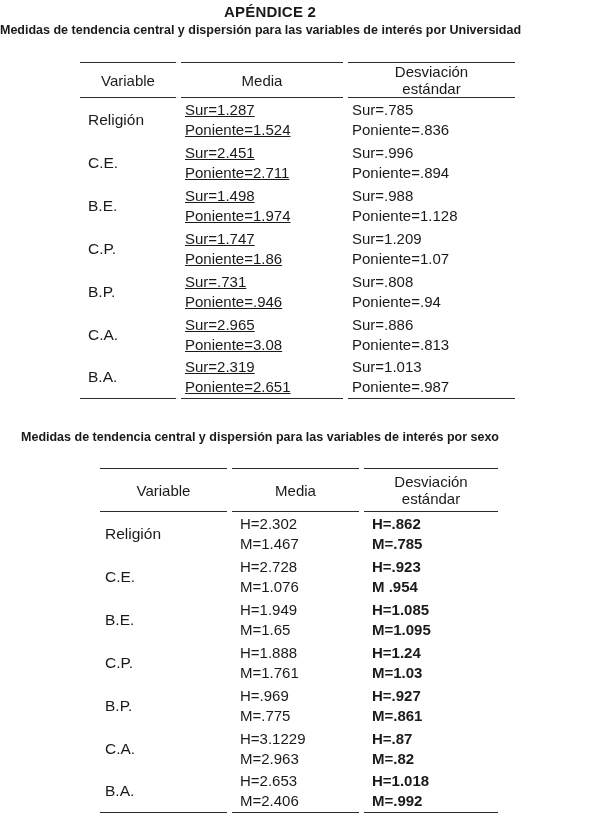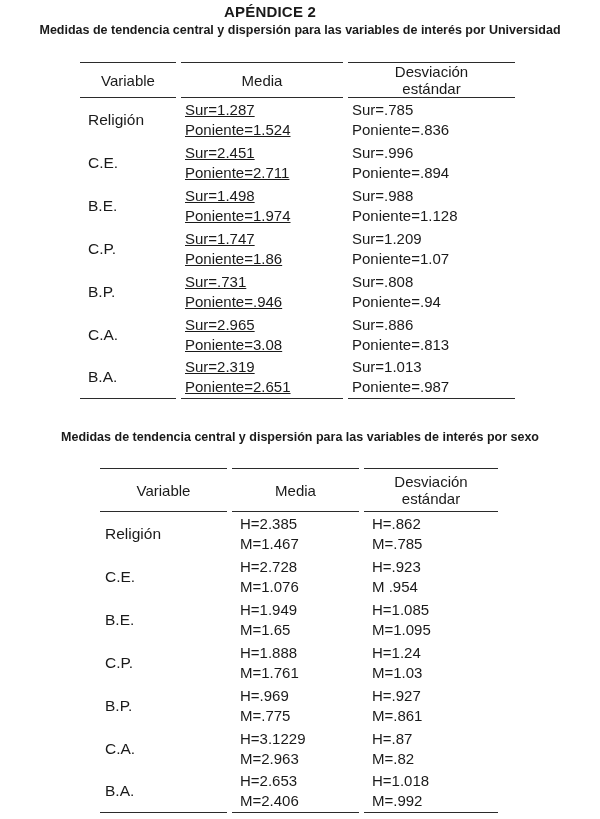--- a/index.html
+++ b/index.html
@@ -9,21 +9,21 @@
     font-family: "Liberation Sans", "DejaVu Sans", sans-serif;
     color: #1a1a1a;
   }
   .page { position: relative; width: 600px; height: 819px; background: #fff; overflow: hidden; }
 
   .doc-title {
     position: absolute; top: 3px; left: 0; width: 540px;
     text-align: center; font-size: 15px; font-weight: bold; letter-spacing: .2px;
   }
   .doc-subtitle {
-    position: absolute; left: 0; width: 600px;
+    position: absolute; left: 0; width: 520px;
     text-align: center; font-size: 12.5px; font-weight: bold;
     white-space: nowrap;
   }
   .sub1 { top: 23px; }
   .sub2 { top: 430px; }
 
   table.stat {
     position: absolute;
     border-collapse: separate;
     border-spacing: 5px 0;
@@ -54,21 +54,21 @@
     white-space: pre-line;
     overflow: hidden;
   }
   .stat tbody tr:last-child td { border-bottom: 1.5px solid #2b2b2b; }
 
   table.t1 td.var   { padding-left: 8px; }
   table.t1 td.media { padding-left: 4px; text-decoration: underline; }
   table.t1 td.sd    { padding-left: 4px; }
   table.t2 td.var   { padding-left: 5px; }
   table.t2 td.media { padding-left: 8px; }
-  table.t2 td.sd    { padding-left: 8px; }
+  table.t2 td.sd    { padding-left: 8px; font-weight: bold; }
   td.var { font-size: 15.5px; }
 </style>
 </head>
 <body>
 
 <div class="page">
 
   <div class="doc-title">APÉNDICE 2</div>
   <div class="doc-subtitle sub1">Medidas de tendencia central y dispersión para las variables de interés  por Universidad</div>
 
@@ -151,21 +151,21 @@
       <tr>
         <th>Variable</th>
         <th>Media</th>
         <th>Desviación
 estándar</th>
       </tr>
     </thead>
     <tbody>
       <tr>
         <td class="var">Religión</td>
-        <td class="media">H=2.385
+        <td class="media">H=2.302
 M=1.467</td>
         <td class="sd">H=.862
 M=.785</td>
       </tr>
       <tr>
         <td class="var">C.E.</td>
         <td class="media">H=2.728
 M=1.076</td>
         <td class="sd">H=.923
 M .954</td>

